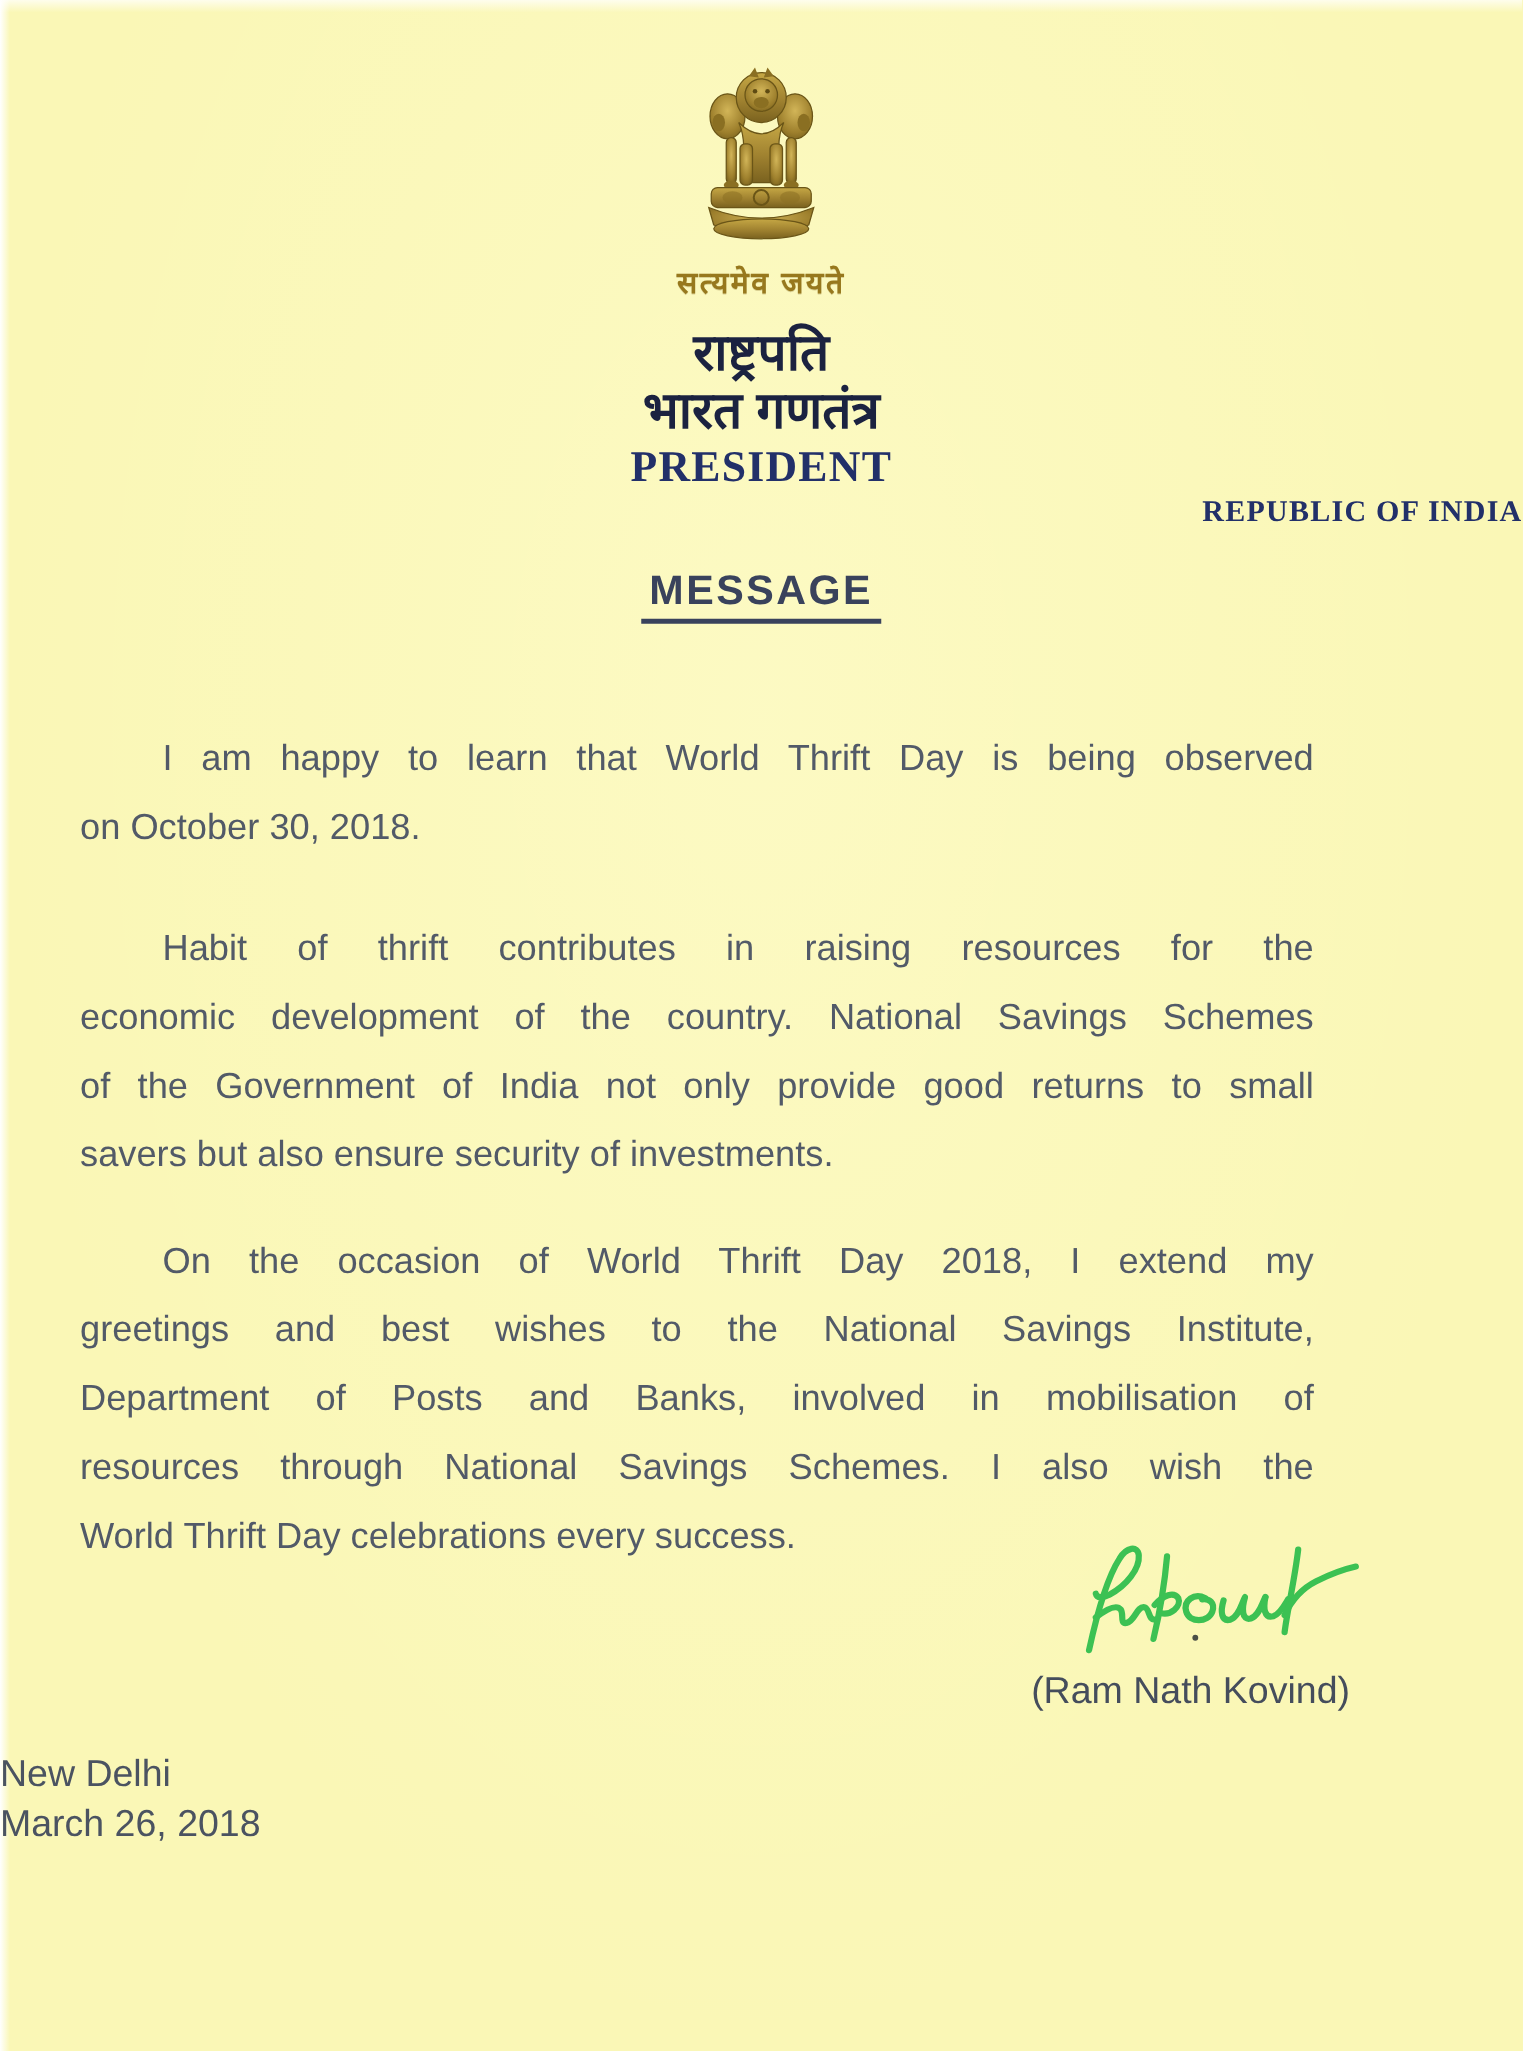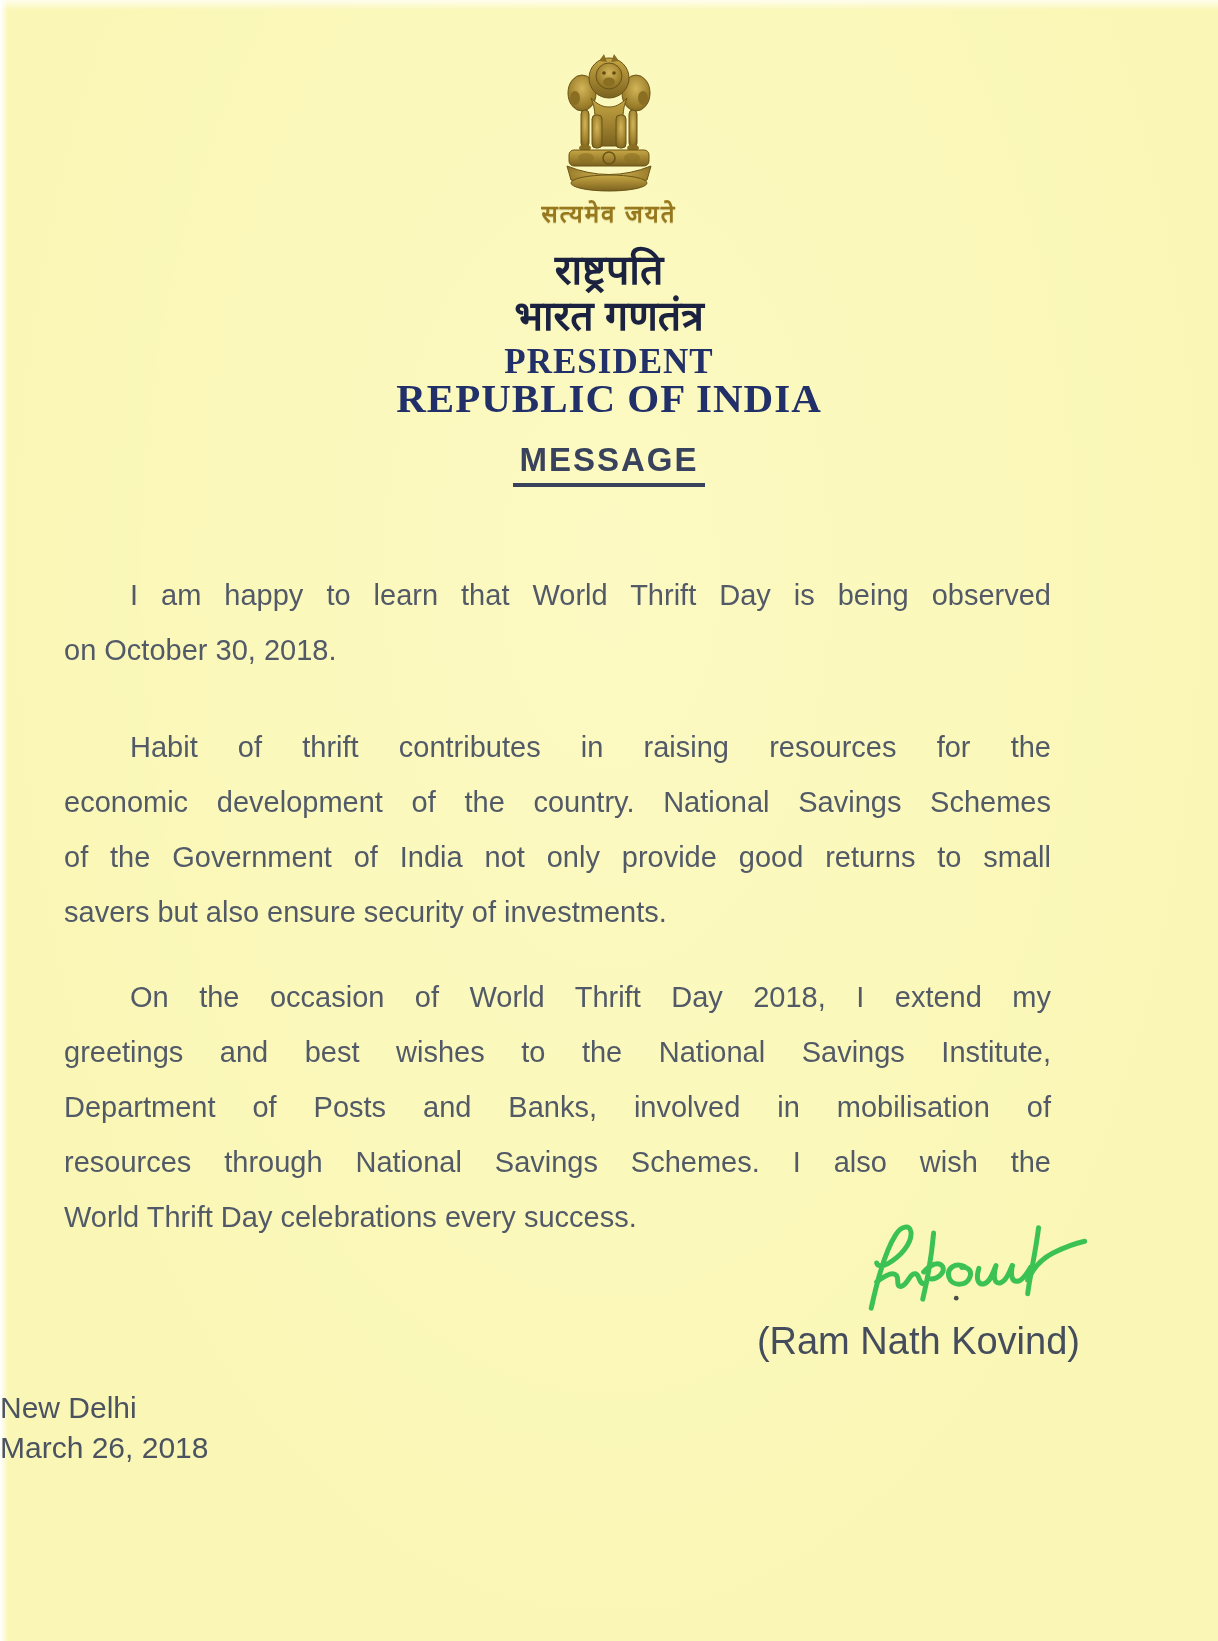--- a/index.html
+++ b/index.html
@@ -12,42 +12,42 @@
     background:
       linear-gradient(90deg, #ffffff 0px, rgba(255,255,255,0) 8px),
       linear-gradient(180deg, rgba(255,255,250,.8) 0px, rgba(255,255,250,0) 10px),
       radial-gradient(ellipse at 50% 35%, rgba(255,253,210,.45) 0%, rgba(255,253,210,0) 70%),
       #faf7b6;
   }
   
   .letterhead { text-align:center; padding-top:52px; }
   .emblem-wrap { line-height:0; }
   .motto {
-    margin-top:2px;
+    margin-top:14px;
     font-size:24px; font-weight:bold; color:#97781d;
     letter-spacing:2px;
     text-shadow:0 1px 0 rgba(120,90,20,.25);
   }
   .title-hi {
     margin-top:18px;
     font-size:41px; font-weight:bold; color:#1b2240; line-height:46px;
   }
   .subtitle-hi {
     font-size:41px; font-weight:bold; color:#1b2240; line-height:46px;
   }
   .title-en {
     margin-top:4px;
     font-family:"Liberation Serif", serif;
     font-size:35px; font-weight:bold; color:#223069;
     letter-spacing:1px; line-height:37px;
   }
   .subtitle-en {
     font-family:"Liberation Serif", serif;
-    font-size:41px; font-weight:bold; color:#223069;
-    letter-spacing:1px; line-height:37px;
+    font-size:24px; font-weight:bold; color:#223069;
+    letter-spacing:1px; line-height:37px;text-align:right;
   }
   .message-heading-row { margin-top:24px; }
   .message-heading {
     display:inline-block;
     font-size:33px; font-weight:bold; color:#39425c;
     letter-spacing:2px;
     border-bottom:4px solid #39425c;
     padding:0 6px 4px 6px;
   }
   
@@ -66,21 +66,21 @@
   .sig-block {
     margin-top:-30px;
     padding-right:126px;
     display:flex; justify-content:flex-end;
     position:relative;
   }
   .signer-row {
     margin-top:2px;
     padding-right:138px;
     text-align:right;
-    font-size:38px; color:#454d5c;
+    font-size:30px; color:#454d5c;
     line-height:40px;
   }
   
   .letter-footer {
     margin-top:27px;
     font-size:30px; color:#4b5361;
     line-height:40px;
   }
 </style>
 </head>

